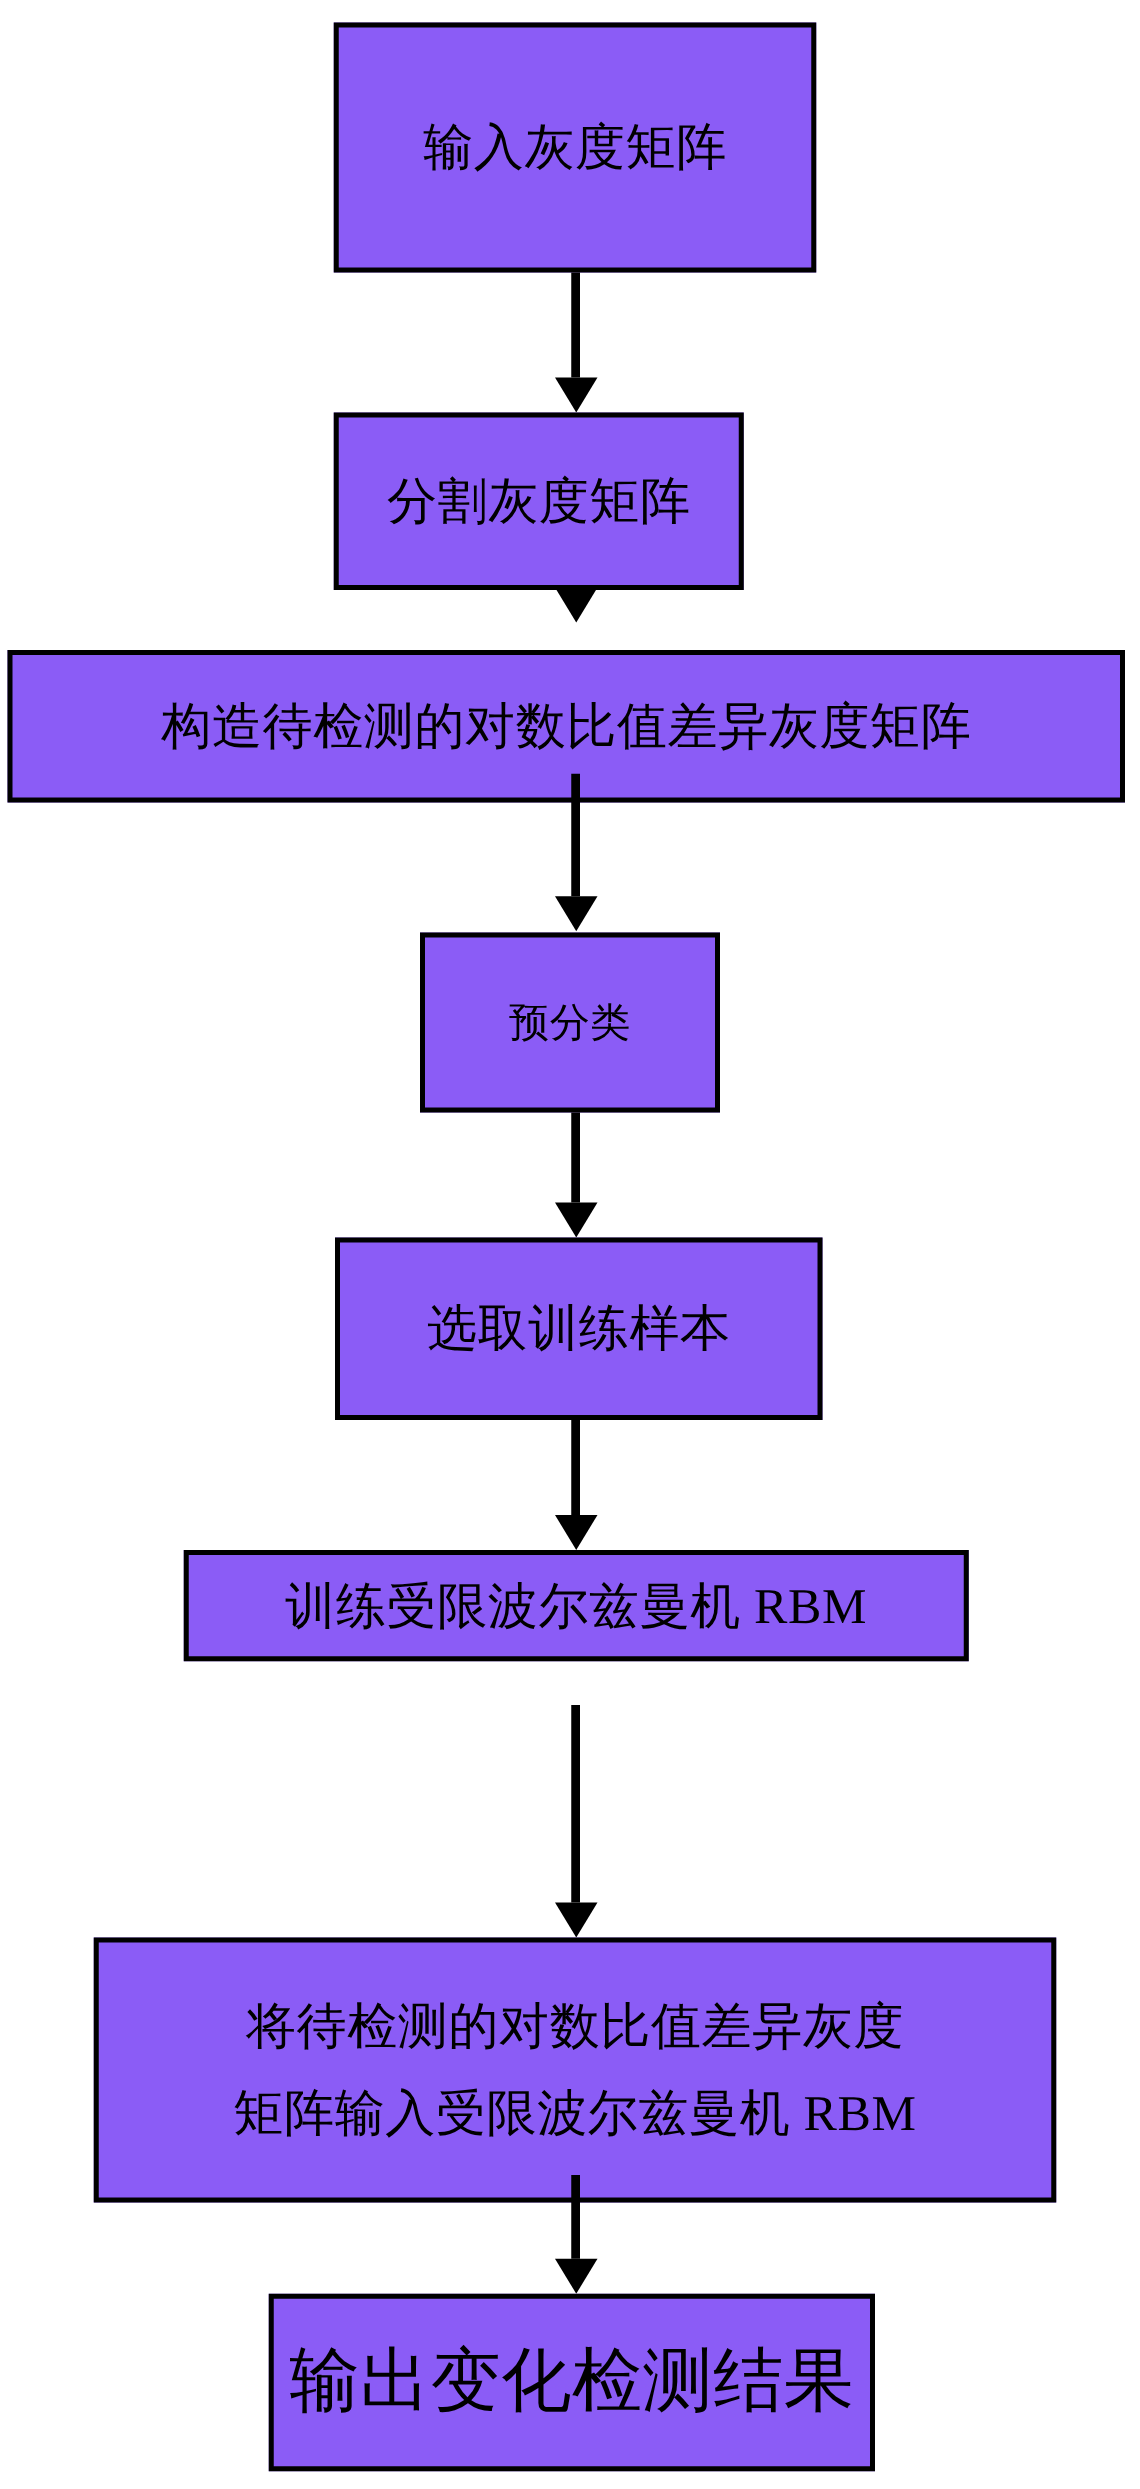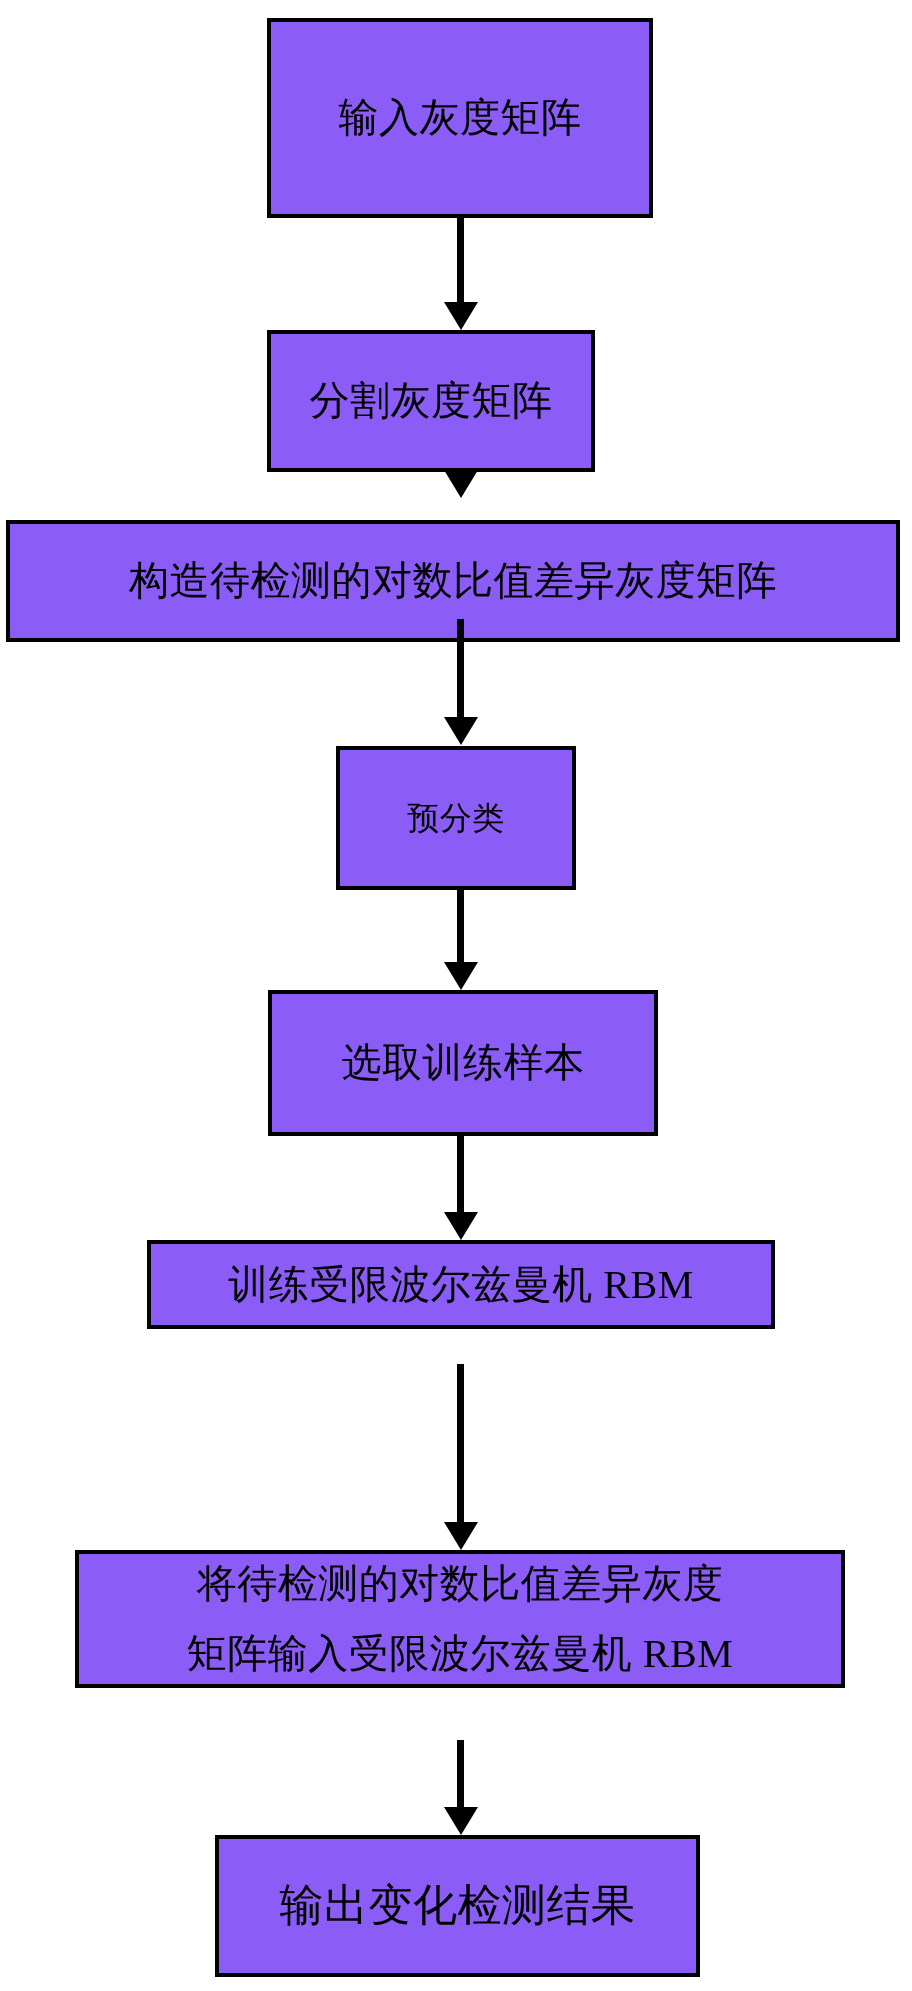--- a/index.html
+++ b/index.html
@@ -33,23 +33,23 @@
     display: block;
     white-space: nowrap;
   }
   
   #node-1 { left: 267px; top: 18px;   width: 386px; height: 200px; font-size: 40px; }
   #node-2 { left: 267px; top: 330px;  width: 328px; height: 142px; font-size: 40px; }
   #node-3 { left: 6px;   top: 520px;  width: 894px; height: 122px; font-size: 40px; }
   #node-4 { left: 336px; top: 746px;  width: 240px; height: 144px; font-size: 32px; }
   #node-5 { left: 268px; top: 990px;  width: 390px; height: 146px; font-size: 40px; }
   #node-6 { left: 147px; top: 1240px; width: 628px; height: 89px; font-size: 40px; }
-  #node-7 { left: 75px;  top: 1550px; width: 770px; height: 138px; font-size: 40px; }
+  #node-7 { left: 75px;  top: 1550px; width: 770px; height: 212px; font-size: 40px; }
   #node-7 .line { margin: 6px 0; }
-  #node-8 { left: 215px; top: 1835px; width: 485px; height: 142px; font-size: 44px; }
+  #node-8 { left: 215px; top: 1835px; width: 485px; height: 142px; font-size: 56px; }
 
   
   .conn {
     position: absolute;
     width: 0;
     border-left: 7px solid #000000;
   }
   .arrowhead {
     position: absolute;
     width: 0;

